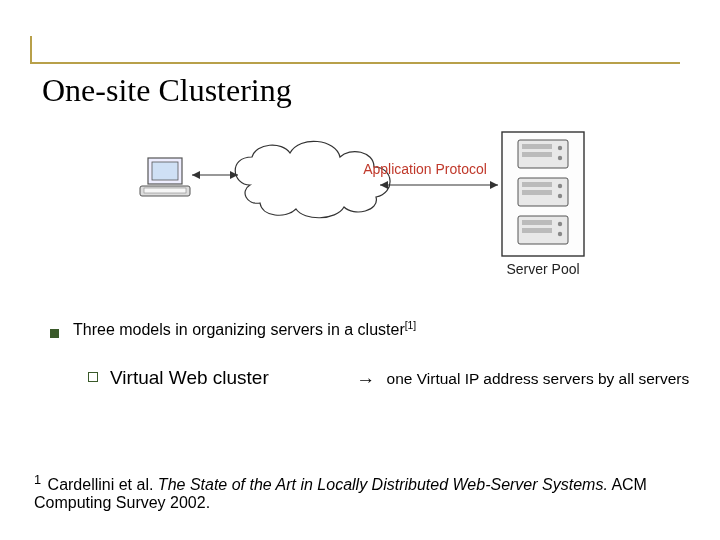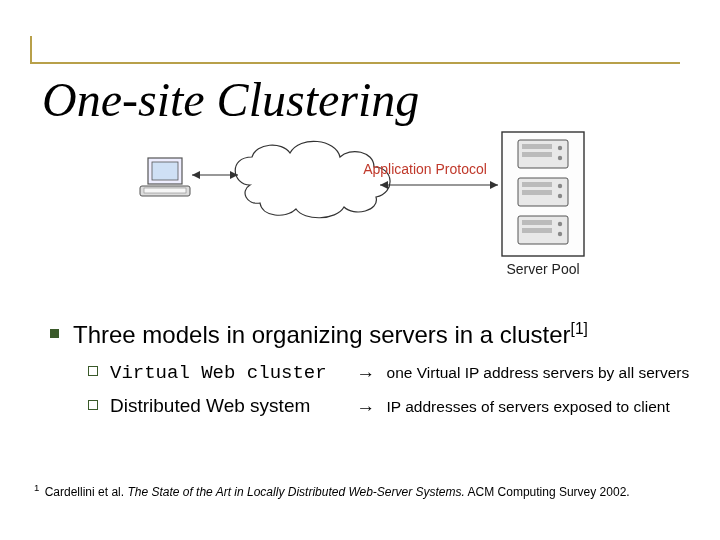--- a/index.html
+++ b/index.html
@@ -30,42 +30,41 @@
     left: 30px;
     top: 36px;
     height: 26px;
     border-left: 2px solid #b8a04a;
   }
   .title {
     position: absolute;
     left: 42px;
     top: 72px;
     font-family: "Times New Roman", Times, serif;
-    font-size: 48px;
+    font-size: 32px;
     font-weight: 400;
-    font-style: italic;
   }
   .diagram {
     position: absolute;
     left: 130px;
     top: 130px;
     width: 470px;
     height: 170px;
   }
   .body {
     position: absolute;
     left: 50px;
     top: 320px;
     width: 650px;
   }
   .lvl1 {
     display: flex;
     align-items: flex-start;
-    font-size: 24px;
-    margin-bottom: 10px;
+    font-size: 16px;
+    margin-bottom: 26px;
   }
   .sq-bullet {
     width: 9px;
     height: 9px;
     background: #3a5a2a;
     margin-top: 9px;
     margin-right: 14px;
     flex: 0 0 auto;
   }
   .sq-bullet.small {
@@ -94,22 +93,22 @@
   .lvl2 .detail {
     font-size: 15.5px;
   }
   .sup {
     font-size: 0.65em;
     vertical-align: super;
   }
   .footnote {
     position: absolute;
     left: 34px;
-    bottom: 41px;
-    font-size: 12px;
+    bottom: 28px;
+    font-size: 16px;
   }
   .footnote .fnum {
     font-size: 0.8em;
     vertical-align: super;
     margin-right: 2px;
   }
   .footnote .ital {
     font-style: italic;
   }
 </style>
@@ -184,34 +183,26 @@
       <div class="sq-bullet"></div>
       <div>
         <span>Three models in organizing servers in a cluster</span><span class="sup">[1]</span>
       </div>
     </div>
 
 
     <div class="lvl2">
       <div class="sq-bullet small"></div>
       <div>
-        <span class="label" style="display:inline-block; min-width:235px;font-family:Liberation Mono, monospace;">Virtual Web cluster</span>
+        <span class="label" style="display:inline-block; min-width:235px;">Virtual Web cluster</span>
         <span class="arrow">→</span>
         <span class="detail">one Virtual IP address servers by all servers</span>
       </div>
     </div>
 
-    <div class="lvl2">
-      <div class="sq-bullet small"></div>
-      <div>
-        <span class="label" style="display:inline-block; min-width:235px;">Distributed Web system</span>
-        <span class="arrow">→</span>
-        <span class="detail">IP addresses of servers exposed to client</span>
-      </div>
-    </div>
   </div>
 
   <div class="footnote">
     <span class="fnum">1</span>
     <span>Cardellini et al. </span>
     <span class="ital">The State of the Art in Locally Distributed Web-Server Systems.</span>
     <span> ACM Computing Survey 2002.</span>
   </div>
 </div>
 

